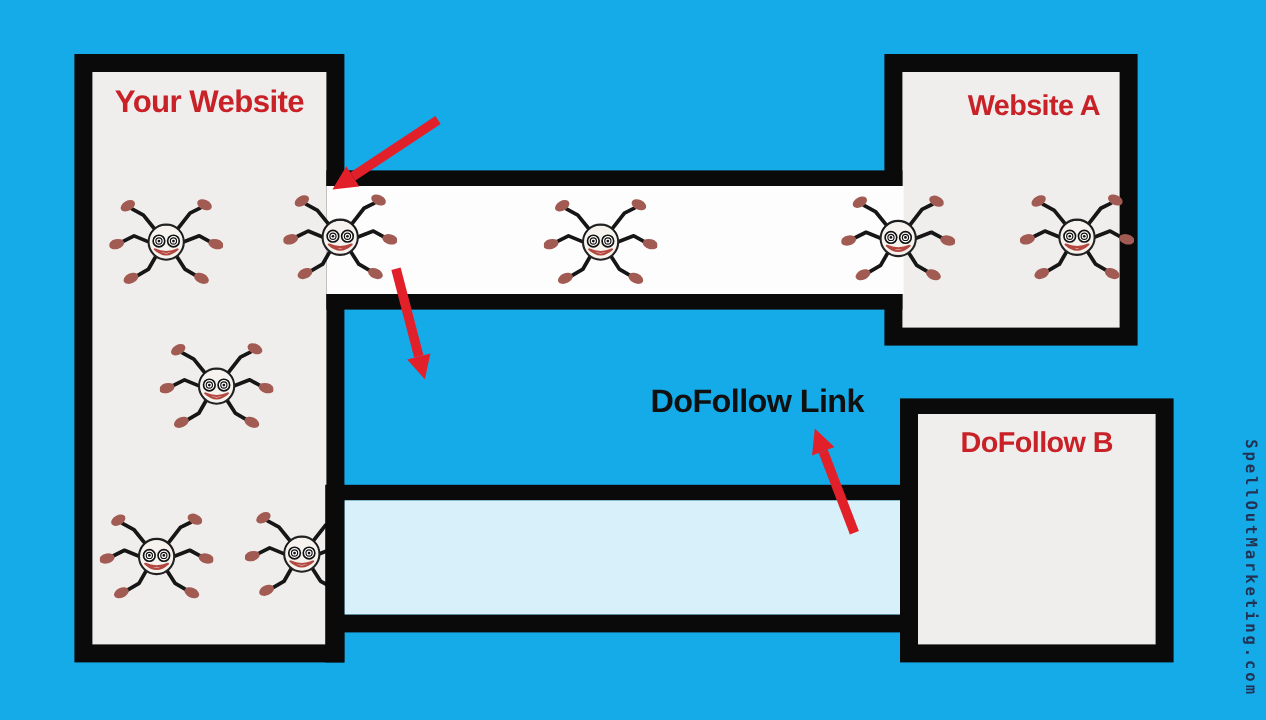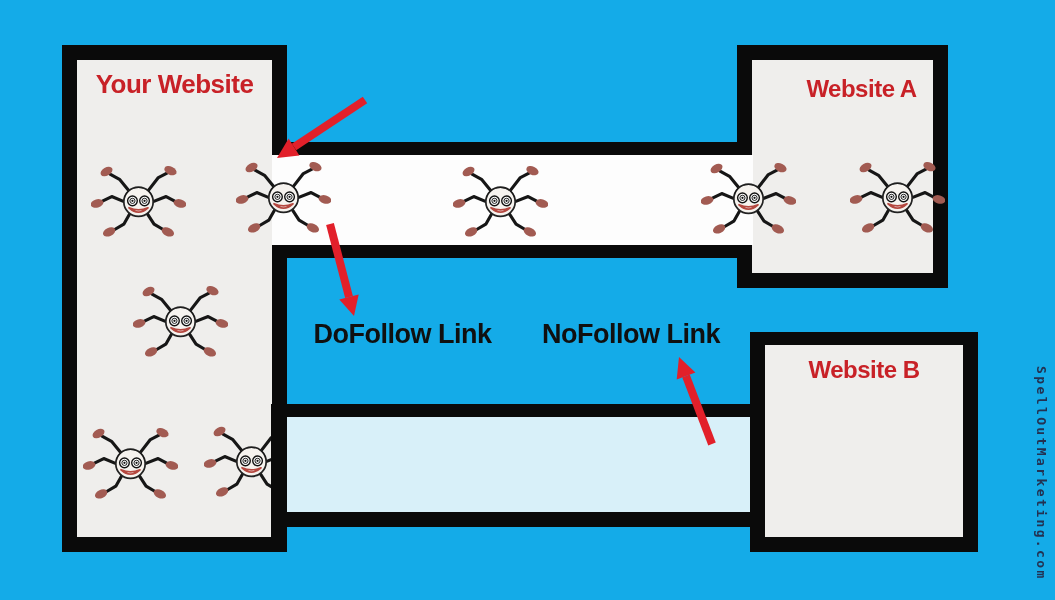--- a/index.html
+++ b/index.html
@@ -304,23 +304,22 @@
     </g>
     <path d="M44,53 Q55,63 66,53 Q55,58 44,53 Z" fill="#fff" stroke="#b4473f" stroke-width="2" stroke-linejoin="round"></path>
   </svg>
 </div>
     </div>
 
   <div class="rect wall z6" style="left:271px;top:404px;width:16px;height:148px;"></div>
 
   <div class="label red-title center" style="left:77px;top:69px;width:195px;font-size:26px;">Your Website</div>
   <div class="label red-title center" style="left:771px;top:75px;width:181px;font-size:24px;">Website A</div>
-  <div class="label red-title center" style="left:765px;top:356px;width:198px;font-size:24px;">Website B</div>
-  <div class="label black-title center" style="left:310px;top:319px;width:185px;font-size:27px;">DoFollow Link</div>
-  <div class="label black-title center" style="left:537px;top:319px;width:188px;font-size:27px;">NoFollow Link</div>
+  <div class="label red-title center" style="left:765px;top:356px;width:198px;font-size:24px;">DoFollow B</div>
+  <div class="label black-title center" style="left:537px;top:319px;width:188px;font-size:27px;">DoFollow Link</div>
 
   <svg id="arrow-layer" viewBox="0 0 1055 600">
     <g stroke="var(--arrow_red,#e2202a)" fill="var(--arrow_red,#e2202a)" stroke-linecap="butt">
       <g>
         <line x1="365" y1="100" x2="294" y2="147" stroke-width="8"></line>
         <polygon stroke="none" points="277,158 288.6,138.6 299.4,155.4"></polygon>
       </g>
       <g>
         <line x1="330" y1="224" x2="349" y2="297" stroke-width="8"></line>
         <polygon stroke="none" points="354,316 339.3,299.5 358.7,294.5"></polygon>

